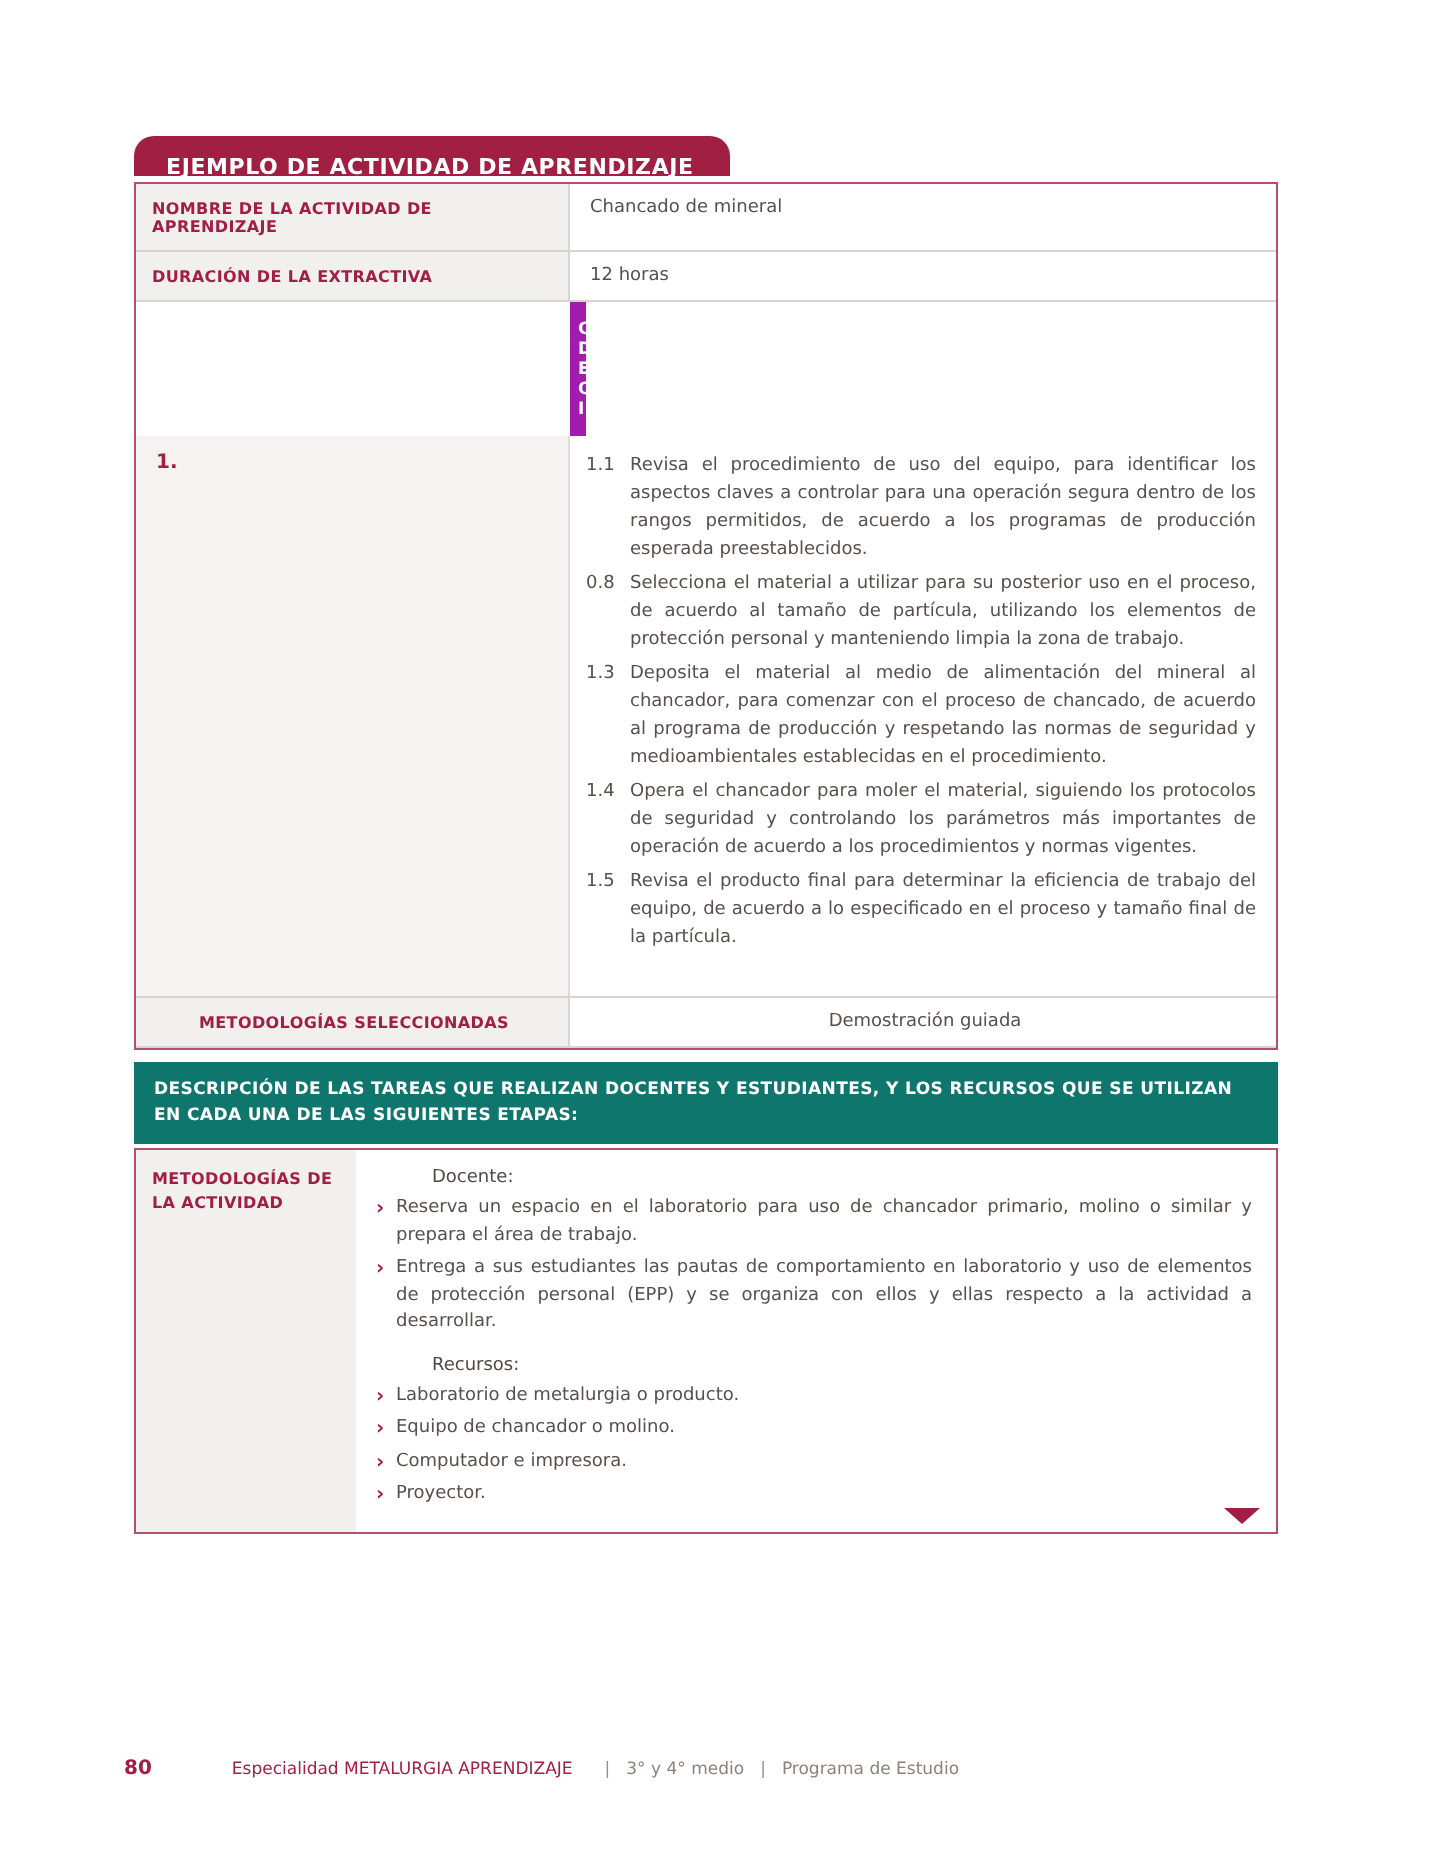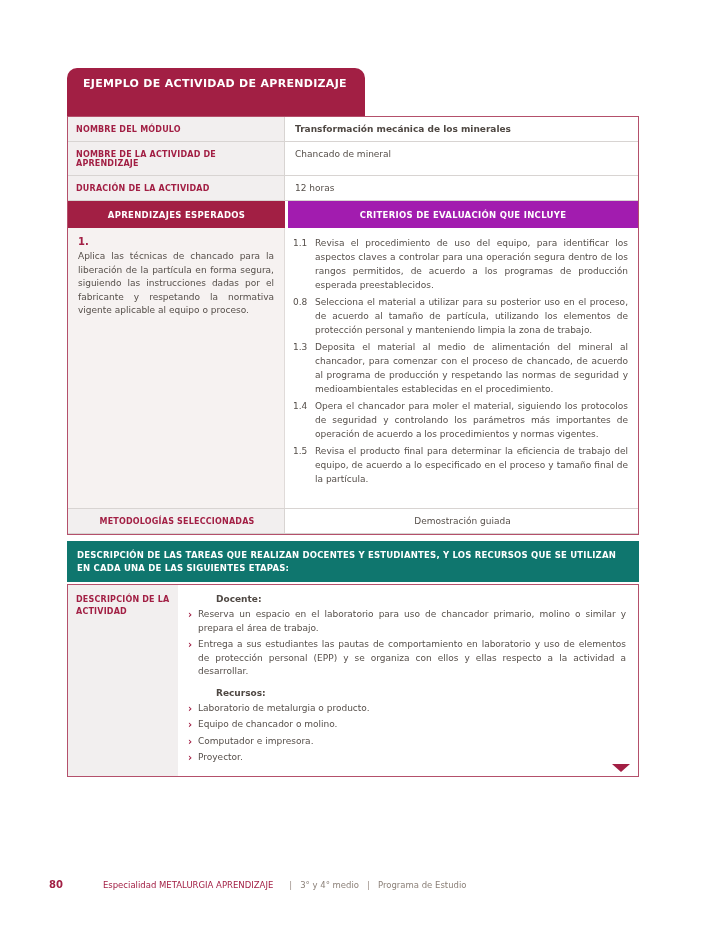--- a/index.html
+++ b/index.html
@@ -12,21 +12,21 @@
   .sheet { position: absolute; left: 67px; top: 68px; width: 572px; }
 
   
   .title-box {
     display: inline-block;
     background: #a21f44;
     color: #ffffff;
     font-size: 11px;
     font-weight: bold;
     letter-spacing: .3px;
-    height: 48px;
+    height: 20px;
     line-height: 32px;
     padding: 0 18px 0 16px;
     border-radius: 10px 10px 0 0;
   }
 
   
   .main-table { border: 1px solid #b4506b; background: #fff; }
   .info-row { display: grid; grid-template-columns: 217px 1fr; border-bottom: 1px solid #d8d4d2; }
   .info-label {
     background: #f2efef;
@@ -88,39 +88,39 @@
   .prep-label {
     background: #f2efef;
     color: #a21f44;
     font-size: 8px;
     font-weight: bold;
     padding: 9px 8px;
     line-height: 12px;
     letter-spacing: .2px;
   }
   .prep-content { padding: 9px 12px 8px 10px; }
-  .prep-heading { font-size: 9px; font-weight: bold; color: #4f4843; margin-bottom: 4px; padding-left: 28px; }
+  .prep-heading { font-size: 9px; font-weight: normal; color: #4f4843; margin-bottom: 4px; padding-left: 28px; }
   .bullet-item { display: flex; margin-bottom: 3px; }
   .bullet-glyph { flex: 0 0 10px; color: #a21f44; font-size: 10px; line-height: 13.5px; font-weight: bold; }
   .bullet-text { flex: 1; font-size: 9px; line-height: 13.5px; text-align: justify; }
   .recursos-block { margin-top: 9px; }
   .continue-arrow {
     position: absolute;
     right: 8px;
     bottom: 4px;
     width: 0; height: 0;
     border-left: 9px solid transparent;
     border-right: 9px solid transparent;
     border-top: 8px solid #a21f44;
   }
 
   
   .footer {
     position: absolute;
-    left: 49px;
+    left: 62px;
     top: 879px;
     display: flex;
     align-items: center;
     font-size: 8.5px;
     white-space: nowrap;
   }
   .page-number { color: #a21f44; font-weight: bold; font-size: 10px; margin-right: 40px; }
   .footer-specialty { color: #a21f44; margin-right: 8px; }
   .footer-sep { color: #9a8e86; margin: 0 8px; }
   .footer-muted { color: #8c8179; }
@@ -128,42 +128,36 @@
 </head>
 <body>
 
 <div class="sheet">
 
   <div class="title-box">EJEMPLO DE ACTIVIDAD DE APRENDIZAJE</div>
 
   <div class="main-table">
 
     <div class="info-row">
-      <div class="info-label">NOMBRE DEL MÓDULO</div>
-      <div class="info-value bold">Transformación mecánica de los minerales</div>
-    </div>
-    <div class="info-row">
       <div class="info-label">NOMBRE DE LA ACTIVIDAD DE APRENDIZAJE</div>
       <div class="info-value">Chancado de mineral</div>
     </div>
     <div class="info-row">
-      <div class="info-label">DURACIÓN DE LA ACTIVIDAD</div>
+      <div class="info-label">DURACIÓN DE LA EXTRACTIVA</div>
       <div class="info-value">12 horas</div>
     </div>
 
     <div class="col-headers">
-      <div class="col-header left">APRENDIZAJES ESPERADOS</div>
       <div></div>
       <div class="col-header right">CRITERIOS DE EVALUACIÓN QUE INCLUYE</div>
     </div>
 
     <div class="content-row">
       <div class="objective-cell">
         <span class="objective-number">1.</span>
-        <div class="objective-text">Aplica las técnicas de chancado para la liberación de la partícula en forma segura, siguiendo las instrucciones dadas por el fabricante y respetando la normativa vigente aplicable al equipo o proceso.</div>
       </div>
       <div class="criteria-cell">
         <div class="crit">
           <span class="crit-num">1.1</span>
           <span class="crit-text">Revisa el procedimiento de uso del equipo, para identificar los aspectos claves a controlar para una operación segura dentro de los rangos permitidos, de acuerdo a los programas de producción esperada preestablecidos.</span>
         </div>
         <div class="crit">
           <span class="crit-num">0.8</span>
           <span class="crit-text">Selecciona el material a utilizar para su posterior uso en el proceso, de acuerdo al tamaño de partícula, utilizando los elementos de protección personal y manteniendo limpia la zona de trabajo.</span>
         </div>
@@ -185,21 +179,21 @@
     <div class="info-row method-row">
       <div class="info-label">METODOLOGÍAS SELECCIONADAS</div>
       <div class="info-value">Demostración guiada</div>
     </div>
 
   </div>
 
   <div class="desc-band">DESCRIPCIÓN DE LAS TAREAS QUE REALIZAN DOCENTES Y ESTUDIANTES, Y LOS RECURSOS QUE SE UTILIZAN EN CADA UNA DE LAS SIGUIENTES ETAPAS:</div>
 
   <div class="prep-table">
-    <div class="prep-label">DESCRIPCIÓN DE LA ACTIVIDAD</div>
+    <div class="prep-label">METODOLOGÍAS DE LA ACTIVIDAD</div>
     <div class="prep-content">
       <div class="prep-heading">Docente:</div>
 
       <div class="bullet-item">
         <span class="bullet-glyph">›</span>
         <span class="bullet-text">Reserva un espacio en el laboratorio para uso de chancador primario, molino o similar y prepara el área de trabajo.</span>
       </div>
       <div class="bullet-item">
         <span class="bullet-glyph">›</span>
         <span class="bullet-text">Entrega a sus estudiantes las pautas de comportamiento en laboratorio y uso de elementos de protección personal (EPP) y se organiza con ellos y ellas respecto a la actividad a desarrollar.</span>

